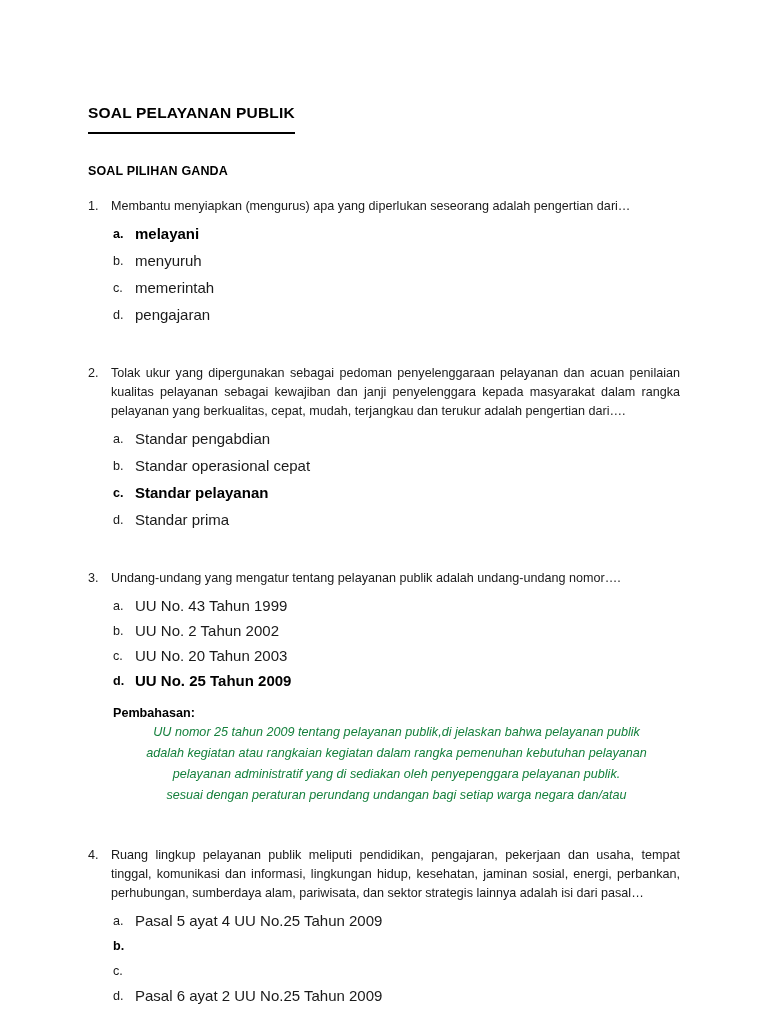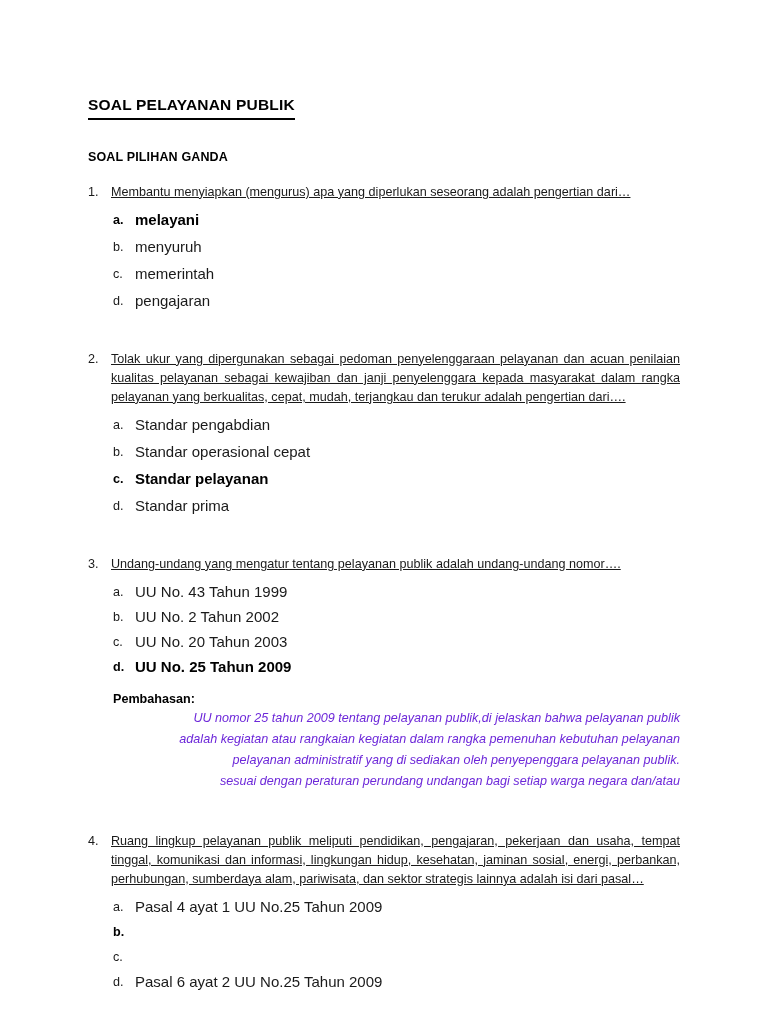--- a/index.html
+++ b/index.html
@@ -19,24 +19,24 @@
     width: 768px;
     height: 1024px;
     background: #ffffff;
     box-sizing: border-box;
     padding: 88px 88px 40px 88px;
   }
   .doc-title {
     font-size: 15.5px;
     font-weight: bold;
     letter-spacing: 0.2px;
-    margin: 8px 0 16px 0;
+    margin: 16px 0 16px 0;
     display: inline-block;
     border-bottom: 2px solid #000;
-    padding-bottom: 4px;
+    padding-bottom: 10px;
     line-height: 1.15;
   }
   .title-row { line-height: 1; margin-bottom: 14px; }
   .section-heading {
     font-size: 12.5px;
     font-weight: bold;
     letter-spacing: 0.15px;
     margin: 6px 0 18px 0;
     line-height: 1.2;
   }
@@ -54,21 +54,20 @@
     line-height: 19px;
     color: #1a1a1a;
   }
   .q-text {
     flex: 1 1 auto;
     font-size: 12.6px;
     line-height: 19px;
     text-align: justify;
     color: #1a1a1a;
     hyphens: none;
-    text-decoration: underline;
   }
   .options {
     margin-top: 9px;
     padding-left: 25px;
   }
   .option-row {
     display: flex;
     align-items: flex-start;
     margin-bottom: 9px;
   }
@@ -98,22 +97,22 @@
   .explanation-label {
     font-size: 12.6px;
     font-weight: bold;
     line-height: 18px;
     color: #000;
   }
   .explanation-body {
     font-size: 12.6px;
     font-style: italic;
     line-height: 21px;
-    color: #6d28d9;
-    text-align: right;
+    color: #15803d;
+    text-align: center;
   }
   .explanation-body p { margin: 0; }
   .gap-lg { height: 14px; }
 </style>
 </head>
 <body>
 
 <div class="page">
 
   <div class="title-row">
@@ -213,21 +212,21 @@
   <div class="gap-lg"></div>
 
   <div class="question-block">
     <div class="q-row">
       <div class="q-num">4.</div>
       <div class="q-text">Ruang lingkup pelayanan publik meliputi pendidikan, pengajaran, pekerjaan dan usaha, tempat tinggal, komunikasi dan informasi, lingkungan hidup, kesehatan, jaminan sosial, energi, perbankan, perhubungan, sumberdaya alam, pariwisata, dan sektor strategis lainnya adalah isi dari pasal…</div>
     </div>
     <div class="options tight">
       <div class="option-row">
         <div class="opt-letter">a.</div>
-        <div class="opt-text">Pasal 4 ayat 1 UU No.25 Tahun 2009</div>
+        <div class="opt-text">Pasal 5 ayat 4 UU No.25 Tahun 2009</div>
       </div>
       <div class="option-row correct">
         <div class="opt-letter">b.</div>
       </div>
       <div class="option-row">
         <div class="opt-letter">c.</div>
       </div>
       <div class="option-row">
         <div class="opt-letter">d.</div>
         <div class="opt-text">Pasal 6 ayat 2 UU No.25 Tahun 2009</div>

